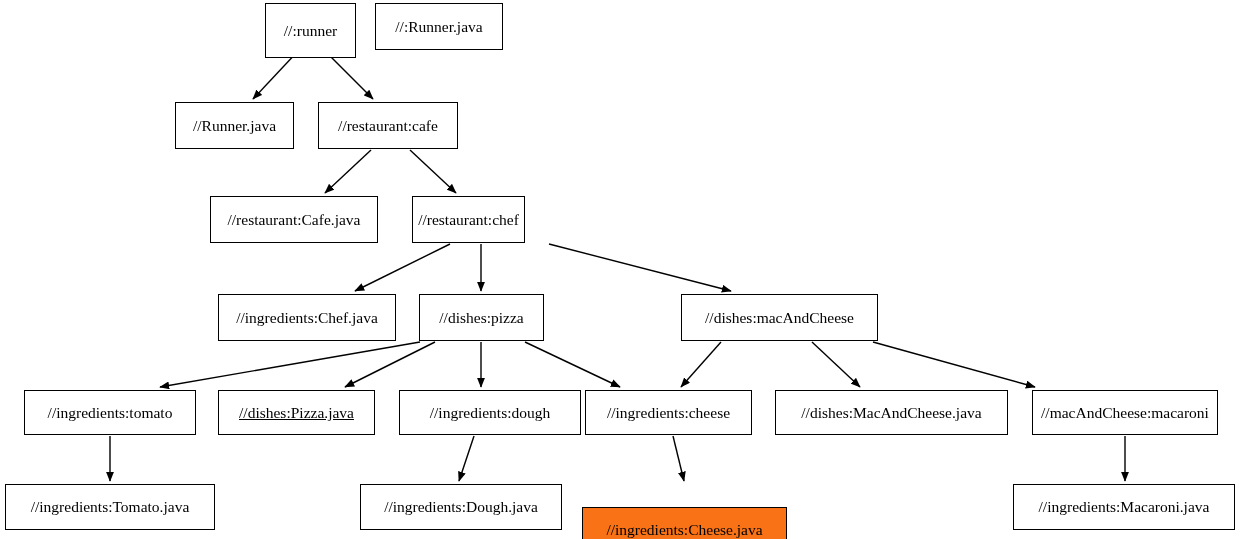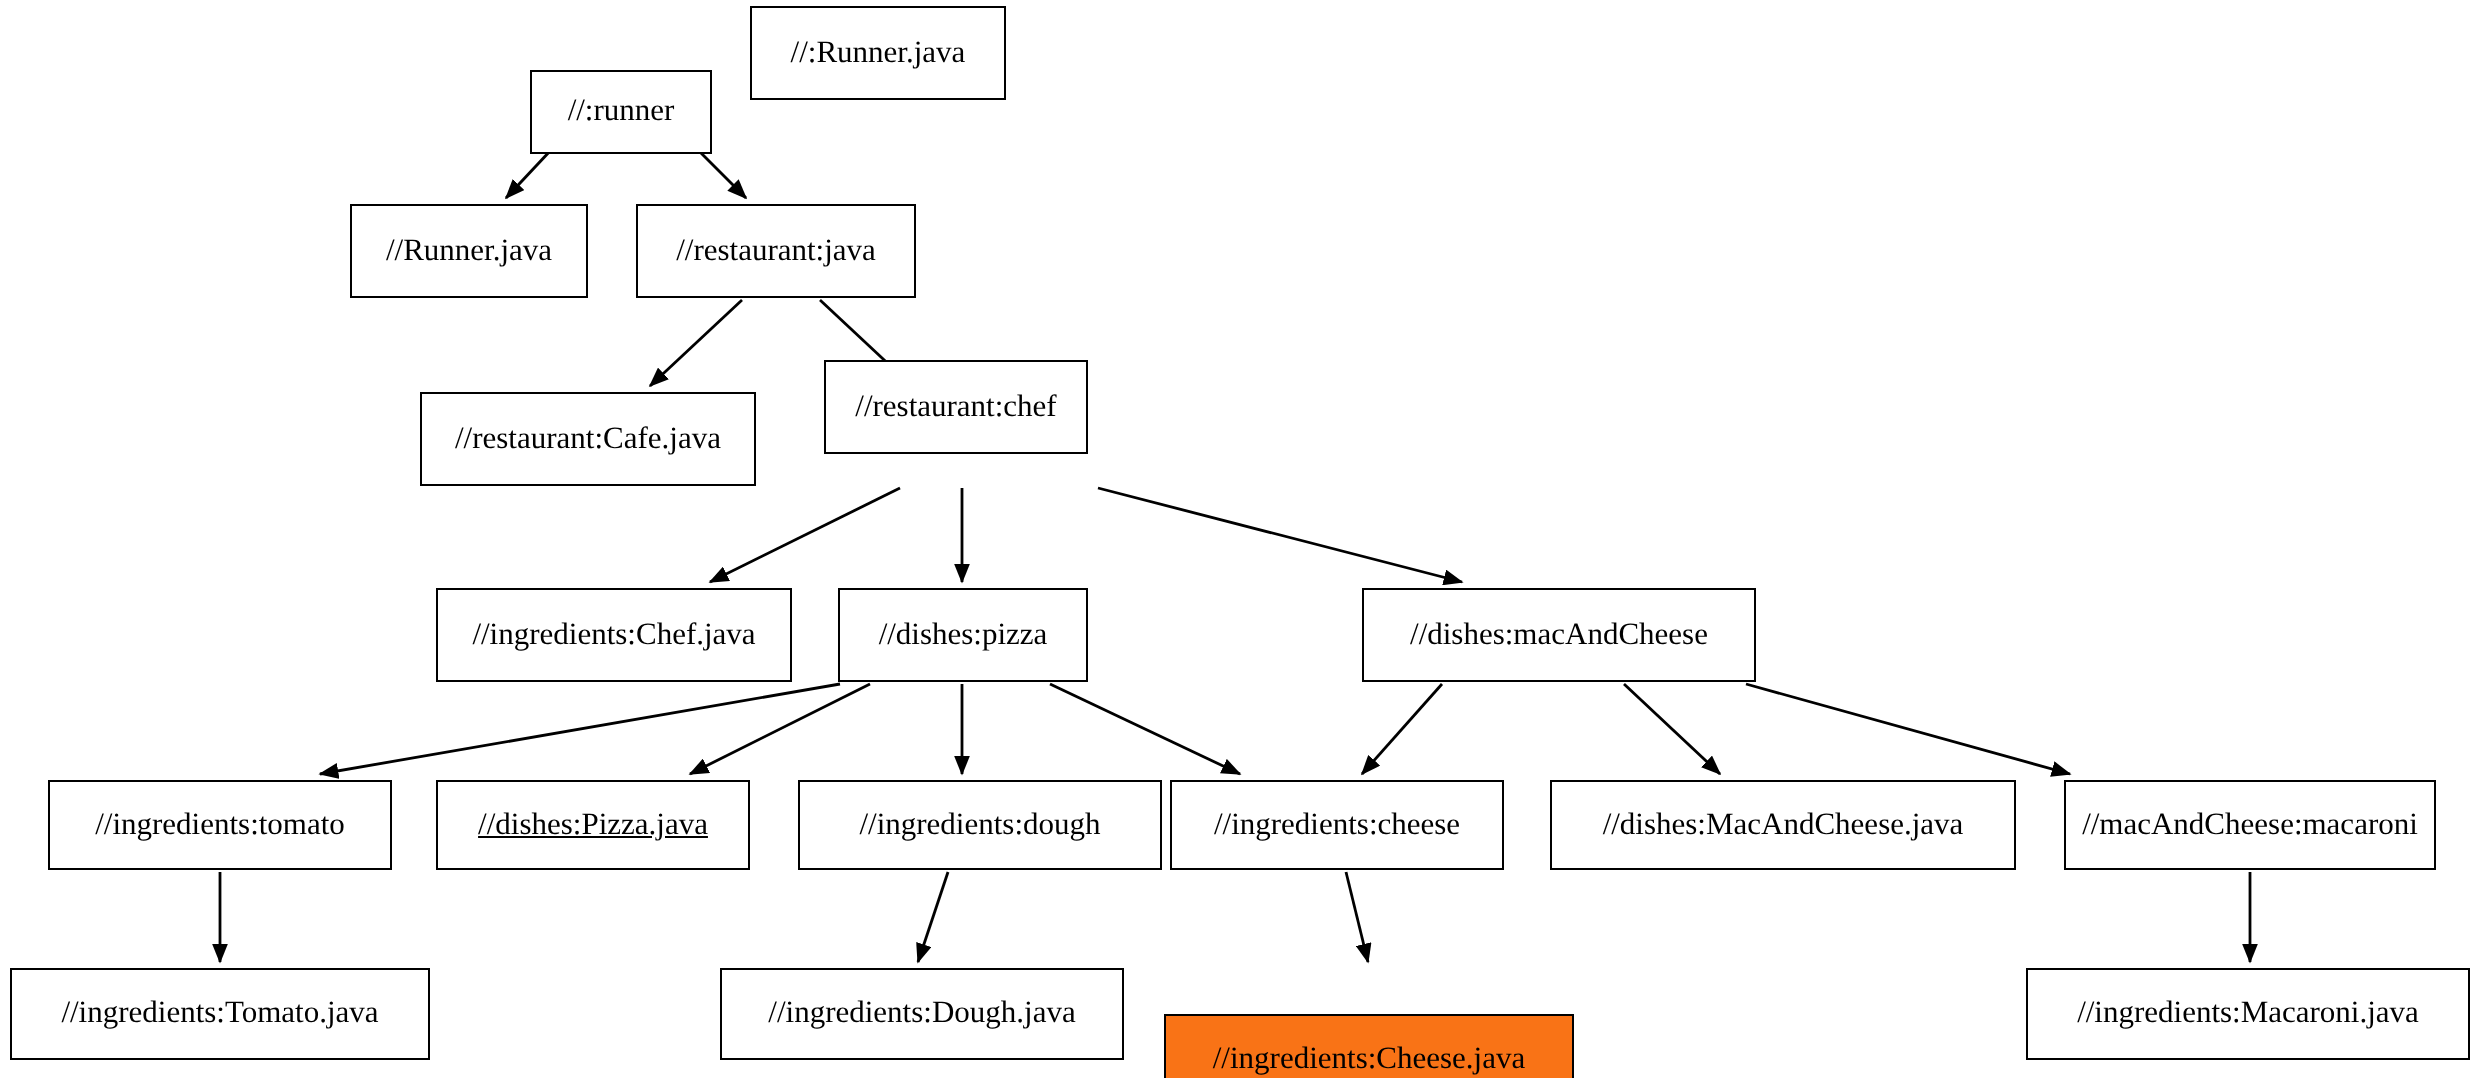--- a/index.html
+++ b/index.html
@@ -68,36 +68,36 @@
         <line x1="812" y1="342" x2="860" y2="387" stroke="#000000" stroke-width="1.4" marker-end="url(#arrowhead)"></line>
         <line x1="873" y1="342" x2="1035" y2="387" stroke="#000000" stroke-width="1.4" marker-end="url(#arrowhead)"></line>
         <line x1="110" y1="436" x2="110" y2="481" stroke="#000000" stroke-width="1.4" marker-end="url(#arrowhead)"></line>
         <line x1="474" y1="436" x2="459" y2="481" stroke="#000000" stroke-width="1.4" marker-end="url(#arrowhead)"></line>
         <line x1="673" y1="436" x2="684" y2="481" stroke="#000000" stroke-width="1.4" marker-end="url(#arrowhead)"></line>
         <line x1="1125" y1="436" x2="1125" y2="481" stroke="#000000" stroke-width="1.4" marker-end="url(#arrowhead)"></line>
       </g>
   </svg>
 
   <div id="nodes-group">
-      <div class="graph-node" style="left: 265px; top: 3px; width: 91px; height: 42px; background: rgb(255, 255, 255); border-color: rgb(0, 0, 0); margin-top: 32px;">
+      <div class="graph-node" style="left: 265px; top: 3px; width: 91px; height: 55px; background: rgb(255, 255, 255); border-color: rgb(0, 0, 0);">
         <span class="node-label">//:runner</span>
       </div>
       <div class="graph-node" style="left: 375px; top: 3px; width: 128px; height: 47px; background: rgb(255, 255, 255); border-color: rgb(0, 0, 0);">
         <span class="node-label">//:Runner.java</span>
       </div>
       <div class="graph-node" style="left: 175px; top: 102px; width: 119px; height: 47px; background: rgb(255, 255, 255); border-color: rgb(0, 0, 0);">
         <span class="node-label">//Runner.java</span>
       </div>
       <div class="graph-node" style="left: 318px; top: 102px; width: 140px; height: 47px; background: rgb(255, 255, 255); border-color: rgb(0, 0, 0);">
-        <span class="node-label">//restaurant:java</span>
+        <span class="node-label">//restaurant:cafe</span>
       </div>
       <div class="graph-node" style="left: 210px; top: 196px; width: 168px; height: 47px; background: rgb(255, 255, 255); border-color: rgb(0, 0, 0);">
         <span class="node-label">//restaurant:Cafe.java</span>
       </div>
-      <div class="graph-node" style="left: 412px; top: 180px; width: 132px; height: 47px; background: rgb(255, 255, 255); border-color: rgb(0, 0, 0);">
+      <div class="graph-node" style="left: 412px; top: 196px; width: 113px; height: 47px; background: rgb(255, 255, 255); border-color: rgb(0, 0, 0);">
         <span class="node-label">//restaurant:chef</span>
       </div>
       <div class="graph-node" style="left: 218px; top: 294px; width: 178px; height: 47px; background: rgb(255, 255, 255); border-color: rgb(0, 0, 0);">
         <span class="node-label">//ingredients:Chef.java</span>
       </div>
       <div class="graph-node" style="left: 419px; top: 294px; width: 125px; height: 47px; background: rgb(255, 255, 255); border-color: rgb(0, 0, 0);">
         <span class="node-label">//dishes:pizza</span>
       </div>
       <div class="graph-node" style="left: 681px; top: 294px; width: 197px; height: 47px; background: rgb(255, 255, 255); border-color: rgb(0, 0, 0);">
         <span class="node-label">//dishes:macAndCheese</span>

